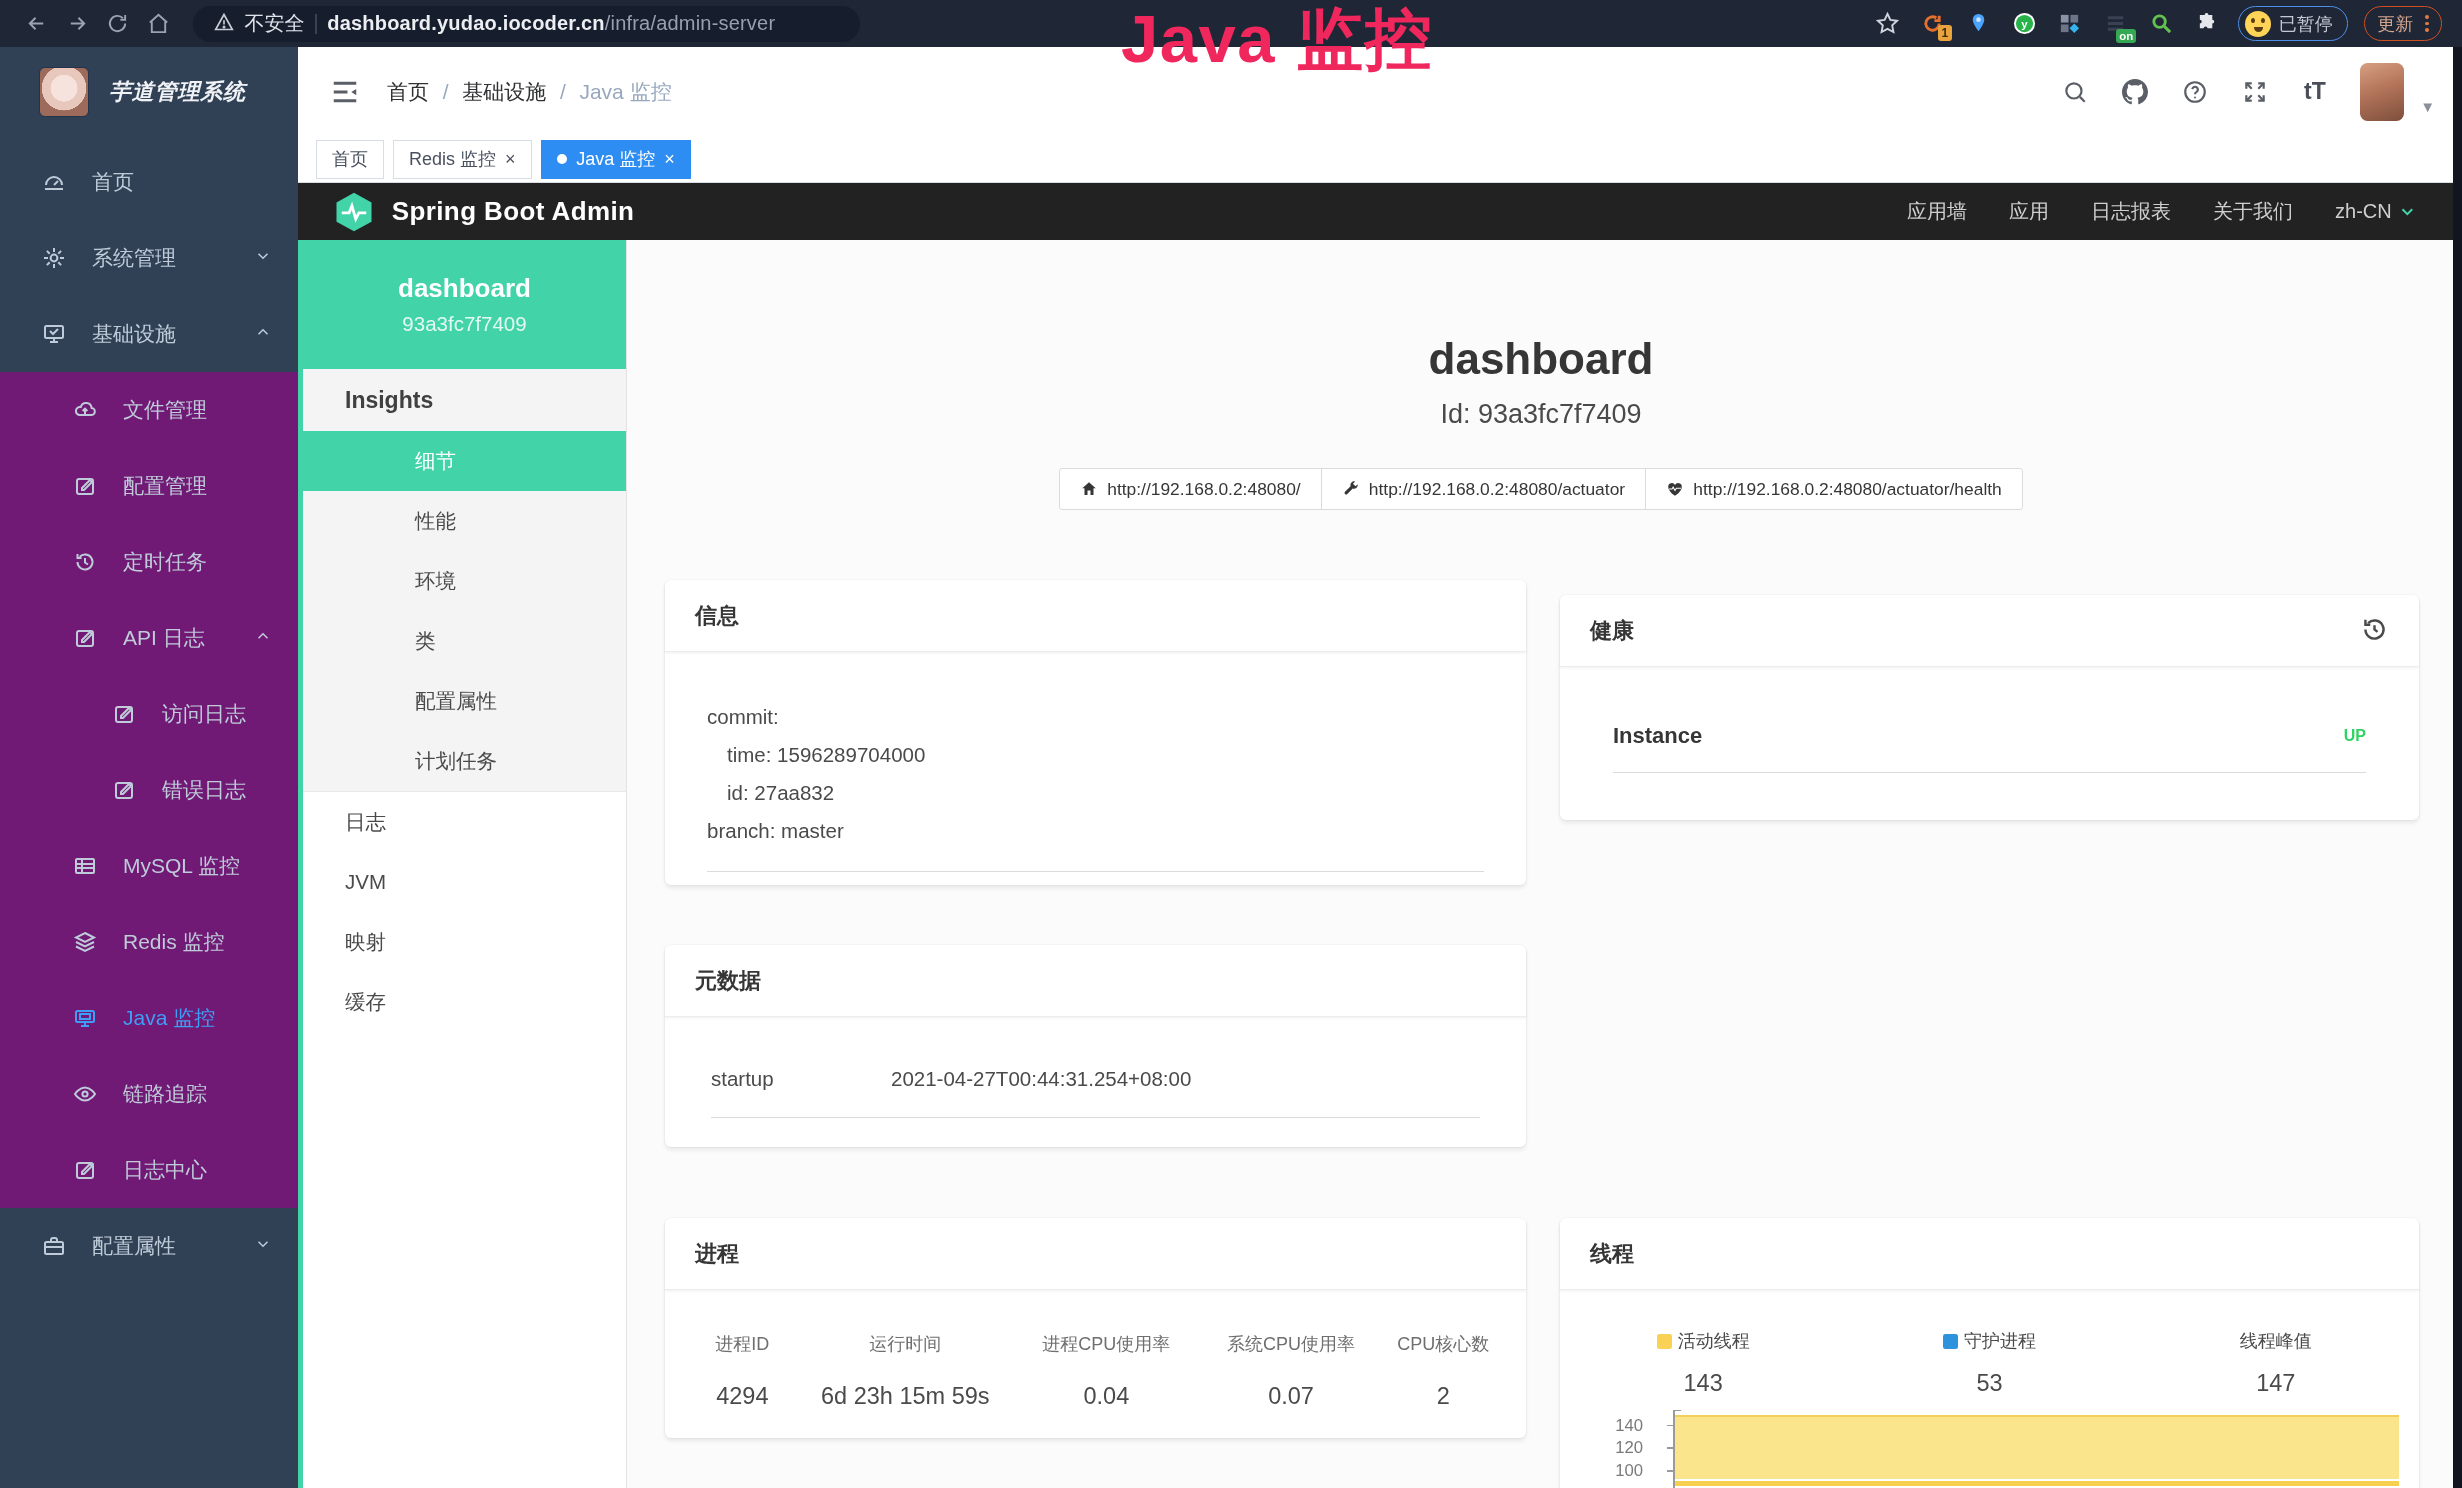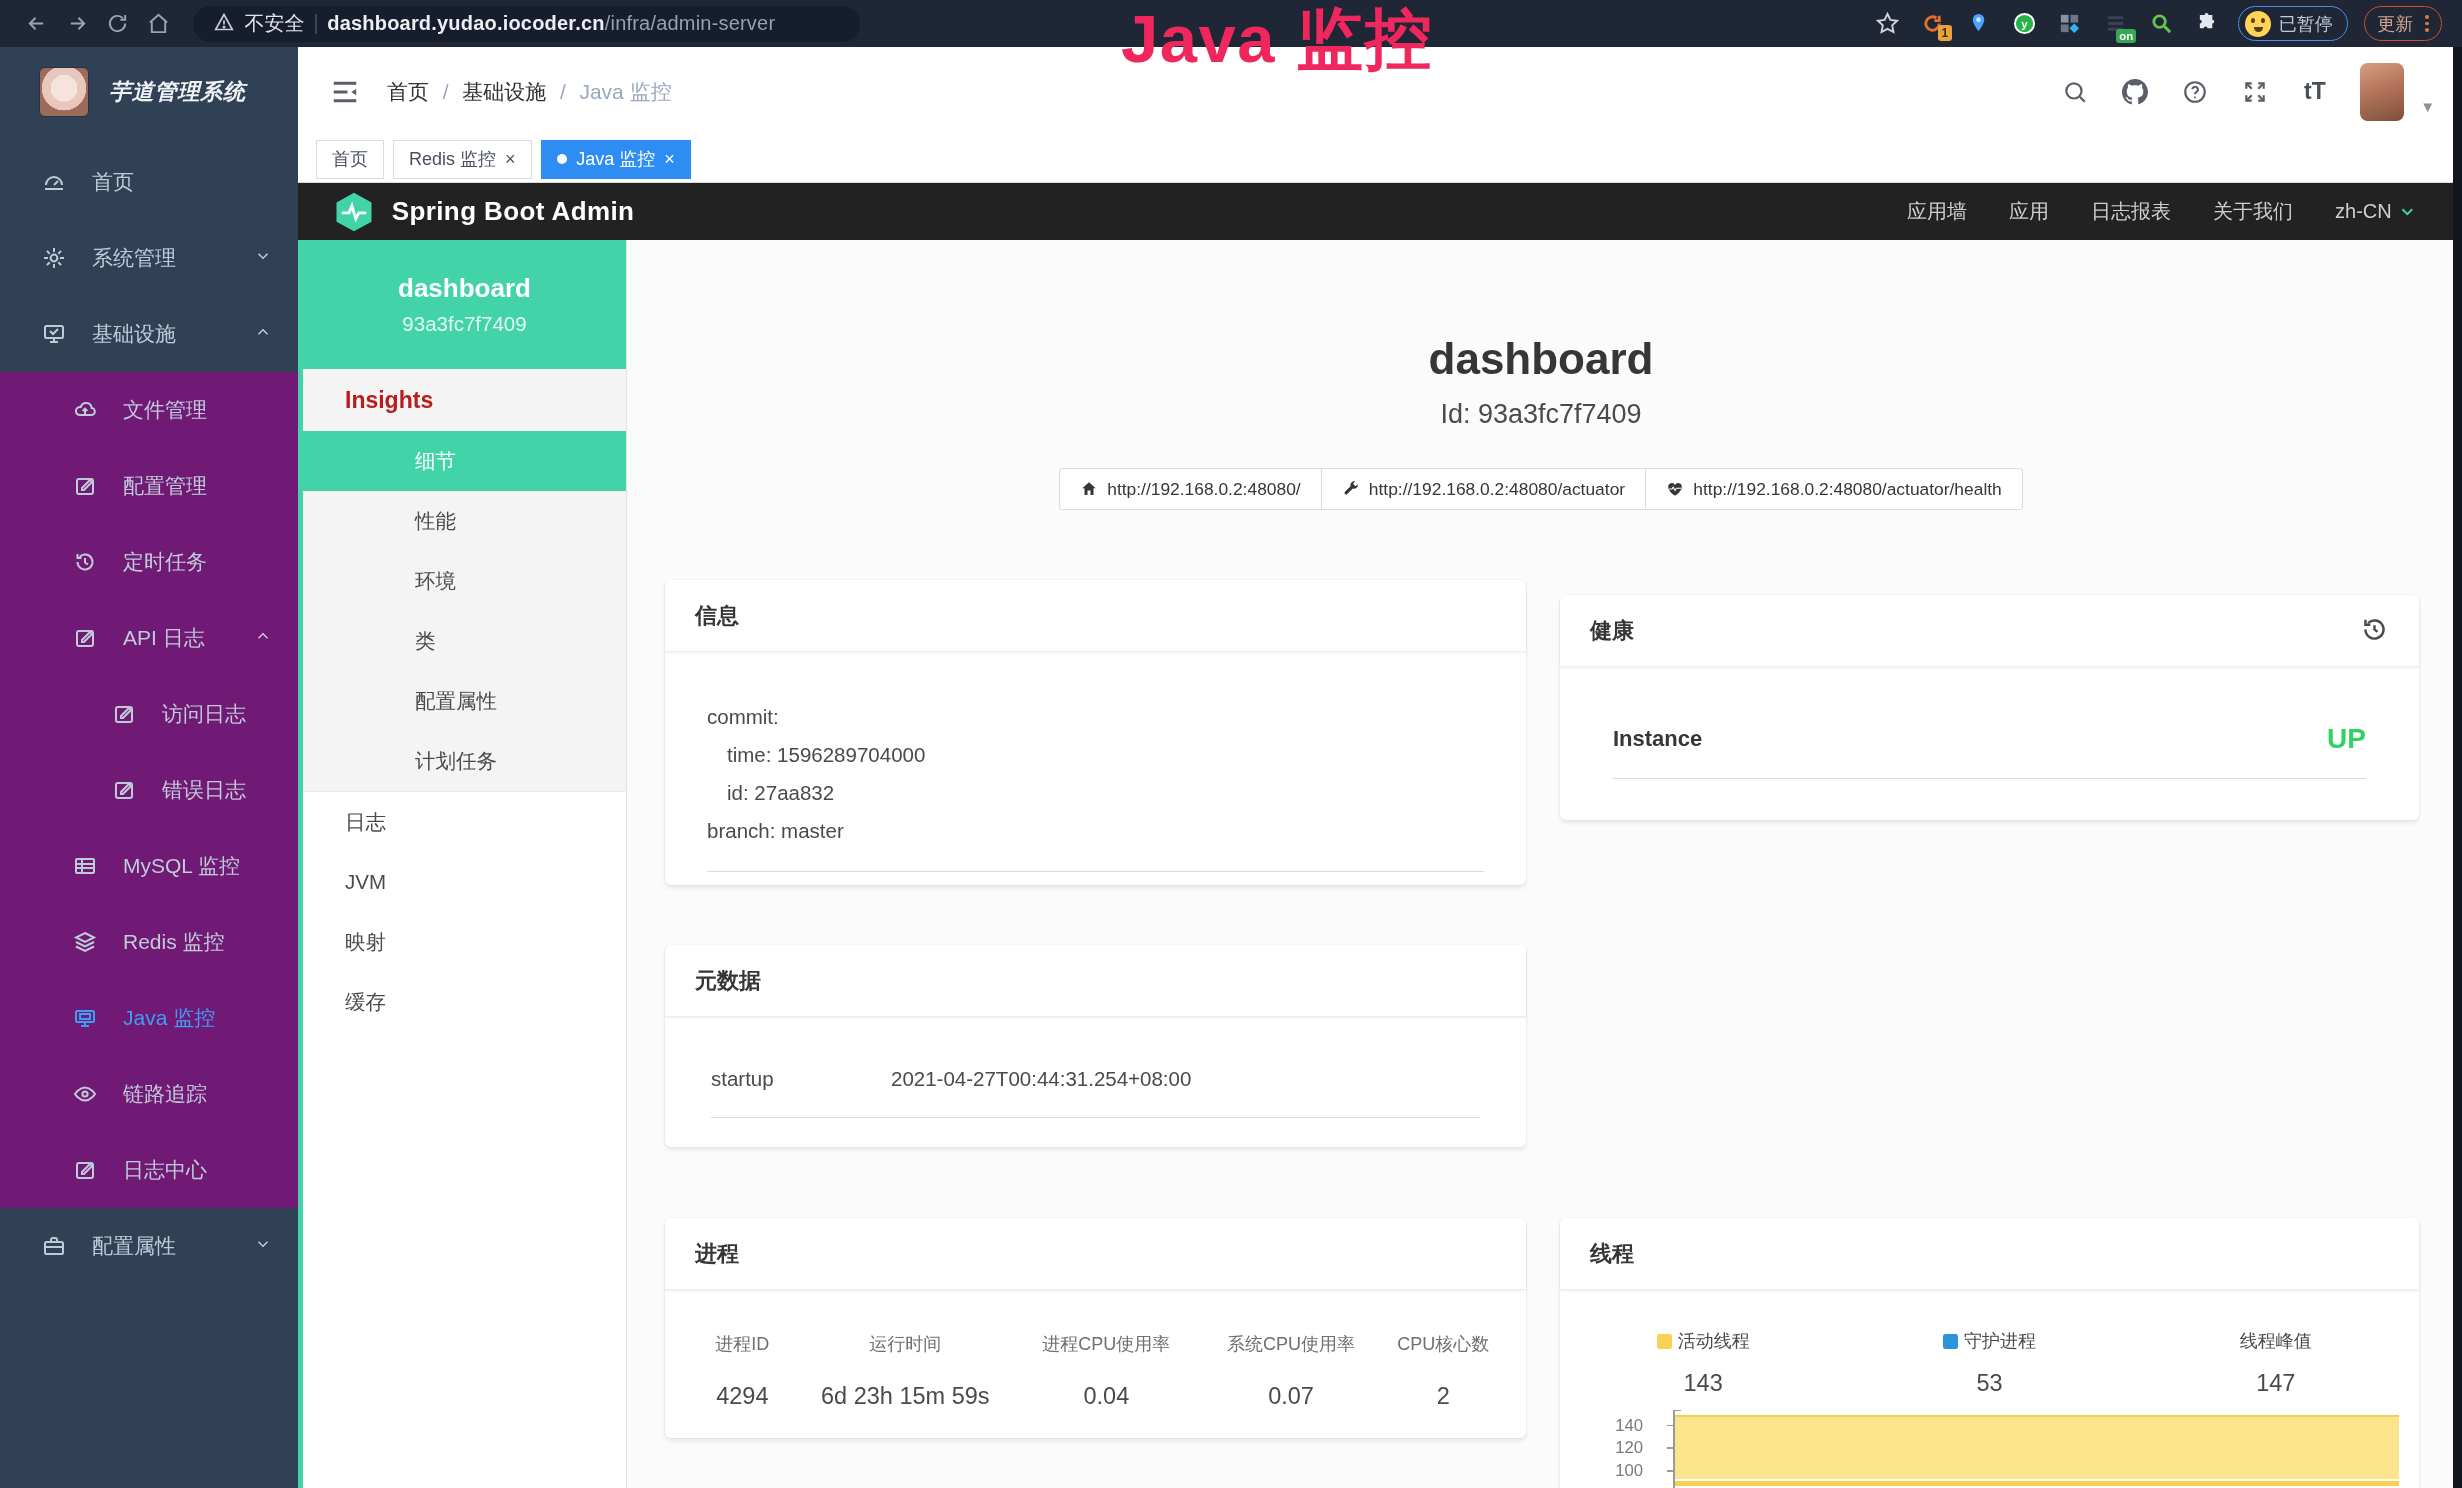--- a/index.html
+++ b/index.html
@@ -98,21 +98,21 @@
   
   .sba-body { position:absolute; left:0; top:193px; width:2164px; height:1248px; background:#fbfbfb; }
   .inst-sidebar { position:absolute; left:0; top:0; width:329px; height:1248px; background:#fff;
     border-left:5.3px solid #42d3a8; border-right:0.8px solid #e3e3e3; }
   .inst-head { height:129px; background:#42d3a8; color:#fff; display:flex; flex-direction:column;
     align-items:center; justify-content:center; gap:7.6px; }
   .inst-name { font-size:26px; font-weight:700; }
   .inst-id { font-size:20.5px; color:rgba(255,255,255,.85); }
   .inst-group { background:#f4f4f4; border-bottom:0.8px solid #e8e8e8; }
   .inst-label { height:62px; display:flex; align-items:center; padding-left:42px;
-    font-size:23px; font-weight:700; color:#b91c1c; }
+    font-size:23px; font-weight:700; color:#404040; }
   .inst-item { height:60px; display:flex; align-items:center; padding-left:112px;
     font-size:20.5px; color:#4a4a4a; cursor:pointer; }
   .inst-item.root { padding-left:42px; background:#fff; }
   .inst-item.active { background:#42d3a8; color:#fff; }
 
   
   .content { position:absolute; left:329px; top:0; width:1828px; height:1248px; overflow:hidden; }
   .page-title { margin-top:94px; text-align:center; font-size:44px; font-weight:700; color:#363636; }
   .page-subtitle { margin-top:15px; text-align:center; font-size:27px; color:#4a4a4a; }
   .endpoint-row { position:absolute; left:0; top:228px; width:100%; display:flex; justify-content:center; }
@@ -138,21 +138,21 @@
   .card-threads { left:933px; top:978px; width:859px; height:326px; }
 
   .kv-row { display:flex; padding:46px 42px 0 42px; }
   .kv-key { width:153px; font-size:20.5px; color:#4a4a4a; flex:0 0 auto; }
   .kv-val { font-size:20.5px; color:#4a4a4a; line-height:38px; }
   .kv-val .indent { padding-left:20px; }
   .kv-underline { margin:21px 42px 0 42px; border-bottom:1.5px solid #dbdbdb; }
 
   .health-row { display:flex; align-items:center; padding:56px 53px 0 53px; }
   .health-name { font-size:22px; font-weight:600; color:#363636; }
-  .health-status { margin-left:auto; font-size:28px; font-weight:700; color:#30d363; }
+  .health-status { margin-left:auto; font-size:16px; font-weight:700; color:#30d363; }
   .health-underline { margin:23px 53px 0 53px; border-bottom:1.5px solid #dbdbdb; }
 
   .meta-row { display:flex; align-items:center; padding:50px 46px 0 46px; }
   .meta-key { width:180px; font-size:20.5px; color:#4a4a4a; }
   .meta-val { font-size:20.5px; color:#4a4a4a; }
   .meta-underline { margin:26px 46px 0 46px; border-bottom:1.5px solid #dbdbdb; }
 
   .proc-table { padding:42px 23px 0 23px; display:grid; grid-template-columns:1fr 2fr 1.7fr 1.7fr 1.1fr; row-gap:27px; }
   .proc-h { font-size:18px; color:#6f6f6f; text-align:center; }
   .proc-v { font-size:23.5px; color:#4a4a4a; text-align:center; }

